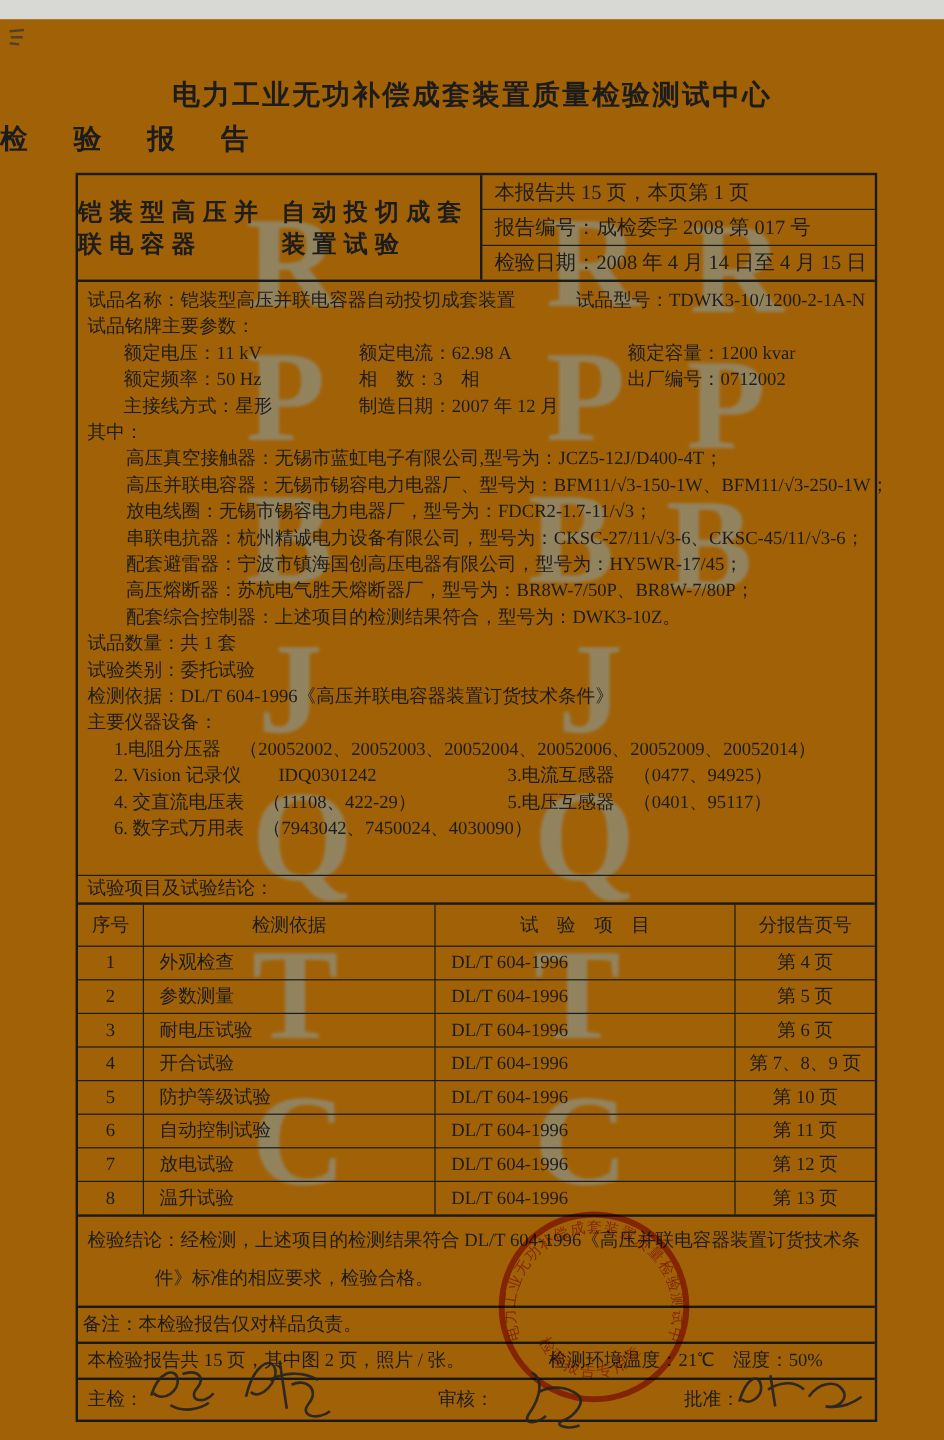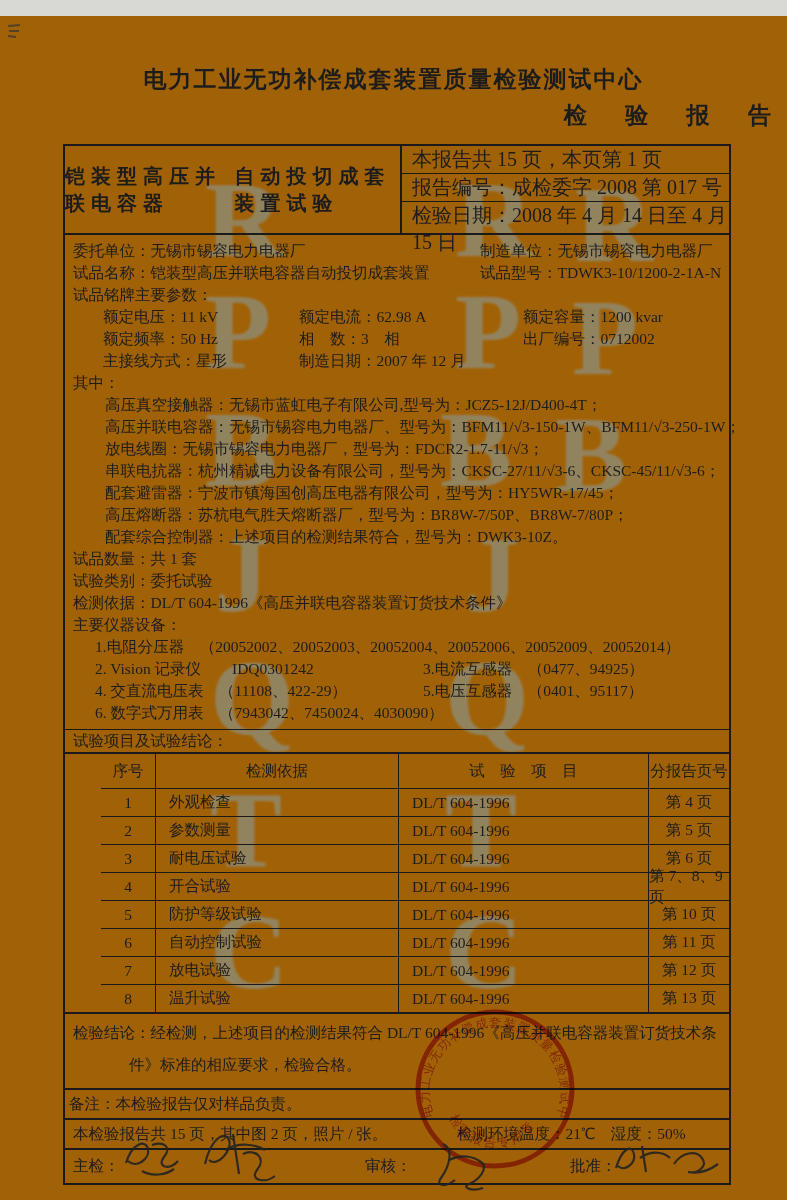--- a/index.html
+++ b/index.html
@@ -5,47 +5,47 @@
   html,body{margin:0;padding:0;background:#d8d8d4;}
   .page{position:relative;width:787px;height:1200px;margin:16px auto;background:#a16207;
         font-family:"Liberation Serif",serif;color:#1c1c1c;overflow:hidden;}
   
   .watermark{position:absolute;inset:0;z-index:0;pointer-events:none;}
   .wm{position:absolute;font-family:"Liberation Serif",serif;font-weight:bold;
       font-size:108px;line-height:1;color:#7fb1d9;opacity:.42;filter:blur(1.2px);}
   
   .org-title{position:absolute;top:48px;left:0;width:100%;text-align:center;z-index:1;
       font-family:"Liberation Sans",sans-serif;font-weight:700;font-size:23px;letter-spacing:2px;}
-  .report-title{position:absolute;top:84px;left:0;width:100%;text-align:right;z-index:1;
+  .report-title{position:absolute;top:84px;left:0;width:100%;text-align:left;z-index:1;
       font-family:"Liberation Sans",sans-serif;font-weight:700;font-size:23px;letter-spacing:16px;}
   
   .doc{position:absolute;left:63px;top:128px;width:664px;z-index:1;
        border:2px solid #1a1a1a;box-sizing:content-box;background:transparent;}
   .sec{border-top:2px solid #1a1a1a;}
   .sec:first-child{border-top:none;}
   
   .hdr{display:flex;height:87px;}
   .hdr-left{width:335px;border-right:2px solid #1a1a1a;display:flex;flex-direction:row;
        justify-content:center;align-items:center;gap:4px;
        font-family:"Liberation Sans",sans-serif;font-weight:700;font-size:20px;letter-spacing:6px;}
   .hdr-right{flex:1;display:flex;flex-direction:column;}
-  .hdr-right>div{flex:1;display:flex;align-items:center;padding-left:10px;font-size:20px;
+  .hdr-right>div{flex:1;display:flex;align-items:center;padding-left:10px;font-size:17px;
        border-top:1.5px solid #1a1a1a;}
   .hdr-right>div:first-child{border-top:none;}
   
   .info{height:496px;padding-top:5px;box-sizing:border-box;}
   .ln{position:relative;height:22px;line-height:22px;font-size:15.5px;white-space:nowrap;}
   .p8{padding-left:8px;} .p30{padding-left:30px;} .p40{padding-left:40px;}
   .at{position:absolute;top:0;}
   
   .tbl-heading{height:22px;line-height:22px;font-size:15.5px;padding-left:8px;
        border-top:1.5px solid #1a1a1a;}
   
   .ttable{display:grid;grid-template-columns:55px 243px 250px 1fr;
-          grid-template-rows:34px repeat(8,28px);font-size:15.5px;padding-left:36px;}
+          grid-template-rows:34px repeat(8,28px);font-size:15.5px;}
   .tc{display:flex;align-items:center;border-right:1.5px solid #1a1a1a;border-top:1.5px solid #1a1a1a;}
   .tc.first-row{border-top:none;}
   .tc.lastcol{border-right:none;}
   .tc.center{justify-content:center;}
   .tc.padded{padding-left:13px;}
   .tc.hcell{justify-content:center;}
   
   .conclusion{position:relative;height:74px;font-size:15.5px;}
   .conclusion .l1{position:absolute;top:9px;left:8px;white-space:nowrap;}
   .conclusion .l2{position:absolute;top:41px;left:64px;white-space:nowrap;font-family:Liberation Serif, serif;}
@@ -102,24 +102,20 @@
         <div>自动投切成套装置试验</div>
       </div>
       <div class="hdr-right">
         <div>本报告共 15 页，本页第 1 页</div>
         <div>报告编号：成检委字 2008 第 017 号</div>
         <div>检验日期：2008 年 4 月 14 日至 4 月 15 日</div>
       </div>
     </div>
 
     <div class="sec info">
-      <div class="ln p8">
-        <span>委托单位：无锡市锡容电力电器厂</span>
-        <span class="at" style="left:415px">制造单位：无锡市锡容电力电器厂</span>
-      </div>
       <div class="ln p8">
         <span>试品名称：铠装型高压并联电容器自动投切成套装置</span>
         <span class="at" style="left:415px">试品型号：TDWK3-10/1200-2-1A-N</span>
       </div>
       <div class="ln p8">试品铭牌主要参数：</div>
       <div class="ln">
         <span class="at" style="left:38px">额定电压：11  kV</span>
         <span class="at" style="left:234px">额定电流：62.98  A</span>
         <span class="at" style="left:458px">额定容量：1200  kvar</span>
       </div>

